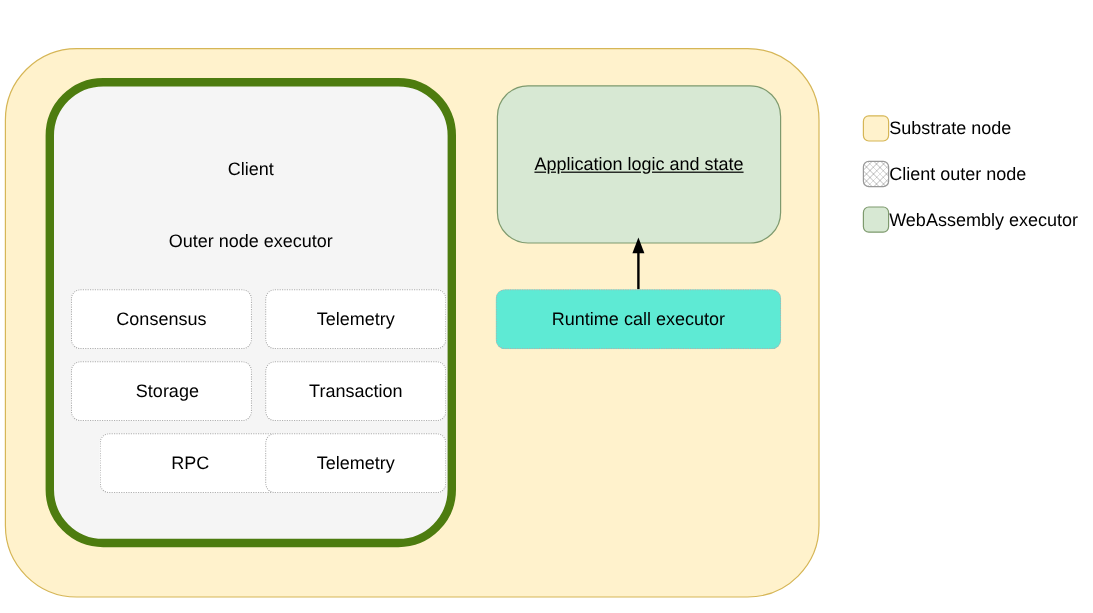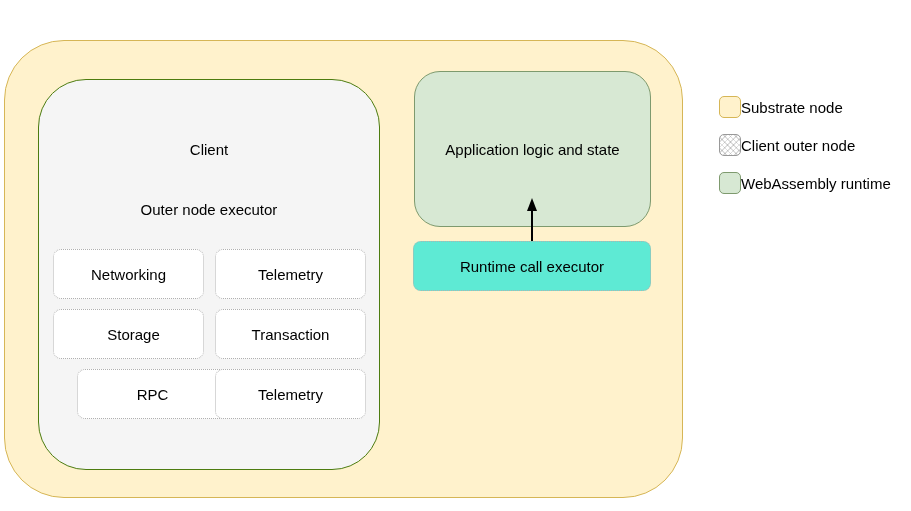--- a/index.html
+++ b/index.html
@@ -13,51 +13,52 @@
     overflow: hidden;
   }
   .box { position: absolute; box-sizing: border-box; }
   .substrate {
     left: 4px; top: 40px; width: 679px; height: 458px;
     background: #fff2cc;
     border: 1px solid #d6b656;
     border-radius: 60px;
   }
   .client {
-    left: 33px; top: 38px; width: 342px; height: 391px;
+    left: 33px; top: 24px; width: 342px; height: 391px;
     background: #f5f5f5;
-    border: 1px solid #4d7c0f;
+    border: 7px solid #4d7c0f;
     border-radius: 48px;
   }
   .label-center {
     position: absolute;
     left: 0; width: 100%;
     text-align: center;
     font-size: 15px;
     line-height: 16px;
   }
   .client-title { top: 62px; }
   .client-subtitle { top: 122px; }
   .service {
     background: #ffffff;
     border: 1px dotted #b0b0b0;
     border-radius: 8px;
     width: 151px; height: 50px;
     display: flex; align-items: center; justify-content: center;
     font-size: 15px;
   }
   .wasm {
-    left: 409px; top: 30px; width: 237px; height: 156px;
+    left: 409px; top: 30px; width: 237px; height: 132px;
     background: #d7e8d3;
     border: 1px solid #7e9a6e;
     border-radius: 26px;
     display: flex; flex-direction: column;
     align-items: center; justify-content: center;
     font-size: 15px; line-height: 21px;
     text-align: center;
+    text-decoration: underline;
   }
   .executor {
     left: 408px; top: 200px; width: 238px; height: 50px;
     background: #5eead4;
     border: 1px dotted #b0b0b0;
     border-radius: 8px;
     display: flex; align-items: center; justify-content: center;
     font-size: 15px;
   }
   .arrow-svg { position: absolute; left: 517px; top: 156px; }
@@ -88,21 +89,21 @@
 <body>
 
 <div class="stage">
 
   <div class="box substrate">
 
     <div class="box client">
       <div class="label-center client-title">Client</div>
       <div class="label-center client-subtitle">Outer node executor</div>
 
-      <div class="box service" style="left:14px;  top:169px;">Networking</div>
+      <div class="box service" style="left:14px;  top:169px;">Consensus</div>
       <div class="box service" style="left:176px; top:169px;">Telemetry</div>
       <div class="box service" style="left:14px;  top:229px;padding-left:10px;">Storage</div>
       <div class="box service" style="left:176px; top:229px;">Transaction</div>
       <div class="box service" style="left:14px;  top:289px;margin-left:24px;">RPC</div>
       <div class="box service" style="left:176px; top:289px;">Telemetry</div>
     </div>
 
     <div class="box wasm">
       <span>Application logic and state</span>
     </div>
@@ -119,17 +120,17 @@
     <div class="legend-row">
       <div class="swatch swatch-substrate"></div>
       <span class="legend-label">Substrate node</span>
     </div>
     <div class="legend-row">
       <div class="swatch swatch-client"></div>
       <span class="legend-label">Client outer node</span>
     </div>
     <div class="legend-row">
       <div class="swatch swatch-wasm"></div>
-      <span class="legend-label">WebAssembly runtime</span>
+      <span class="legend-label">WebAssembly executor</span>
     </div>
   </div>
 
 </div>
 
 </body></html>

